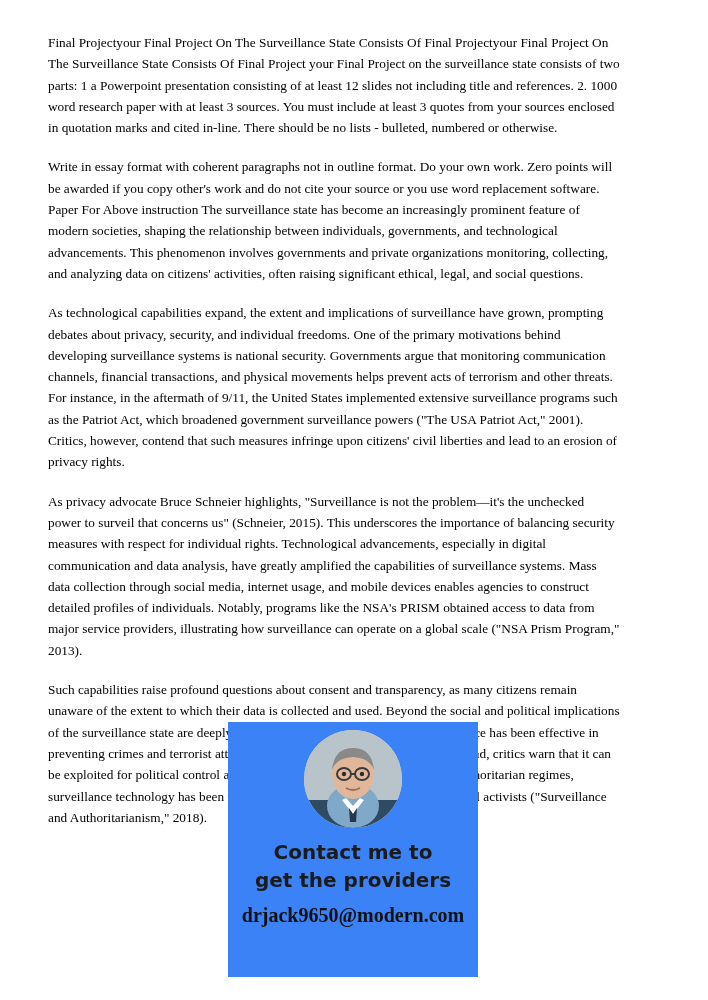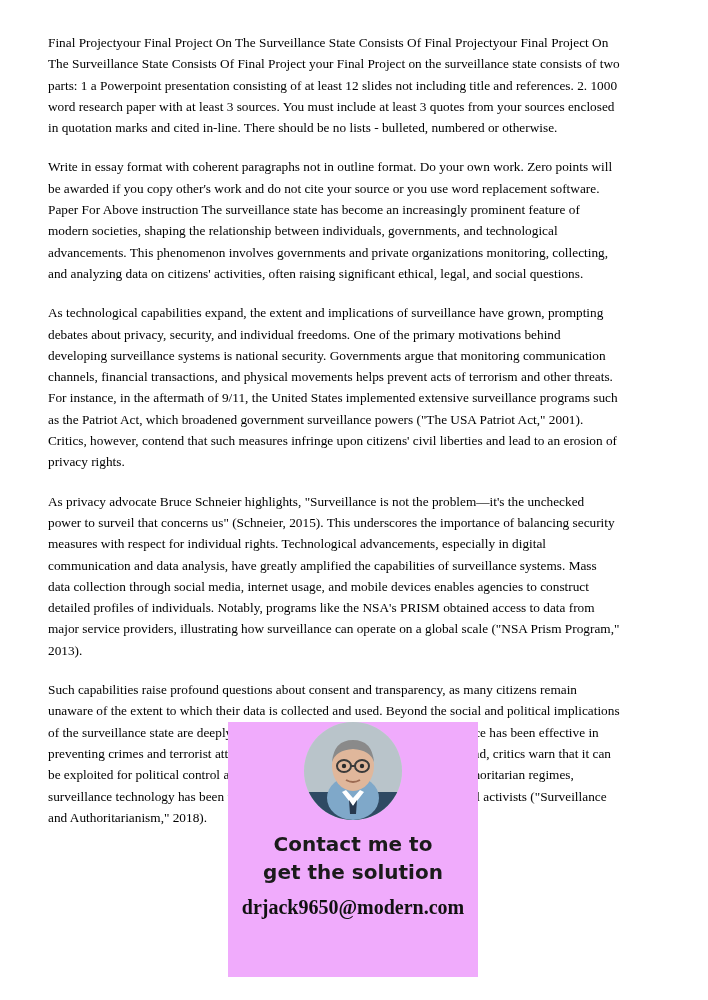--- a/index.html
+++ b/index.html
@@ -32,24 +32,24 @@
   }
   .para:last-child {
     margin-bottom: 0;
   }
   .overlay-card {
     position: absolute;
     left: 228px;
     top: 722px;
     width: 250px;
     height: 255px;
-    background: #f0abfc;
+    background: #3b82f6;
     text-align: center;
     box-sizing: border-box;
-    padding-top: 0;
+    padding-top: 8px;
   }
   .overlay-photo {
     width: 98px;
     height: 98px;
     border-radius: 50%;
     margin: 0 auto;
     overflow: hidden;
     position: relative;
     background: #cfd7dc;
   }
@@ -105,17 +105,17 @@
         <path d="M28 40 Q30 18 49 18 Q68 18 70 40 Q66 28 49 27 Q32 28 28 40 Z" fill="#8a8a8a"></path>
         <ellipse cx="40" cy="44" rx="7" ry="6" fill="none" stroke="#3a3a3a" stroke-width="2"></ellipse>
         <ellipse cx="58" cy="44" rx="7" ry="6" fill="none" stroke="#3a3a3a" stroke-width="2"></ellipse>
         <line x1="47" y1="44" x2="51" y2="44" stroke="#3a3a3a" stroke-width="2"></line>
         <circle cx="40" cy="44" r="2.2" fill="#2a2a2a"></circle>
         <circle cx="58" cy="44" r="2.2" fill="#2a2a2a"></circle>
         <path d="M42 58 Q49 62 56 58" stroke="#9c6b52" stroke-width="2" fill="none"></path>
       </svg>
     </div>
     <div class="overlay-line">Contact me to</div>
-    <div class="overlay-line2">get the solution</div>
+    <div class="overlay-line2">get the providers</div>
     <div class="overlay-email">drjack9650@modern.com</div>
   </div>
 
 </div>
 
 </body></html>

